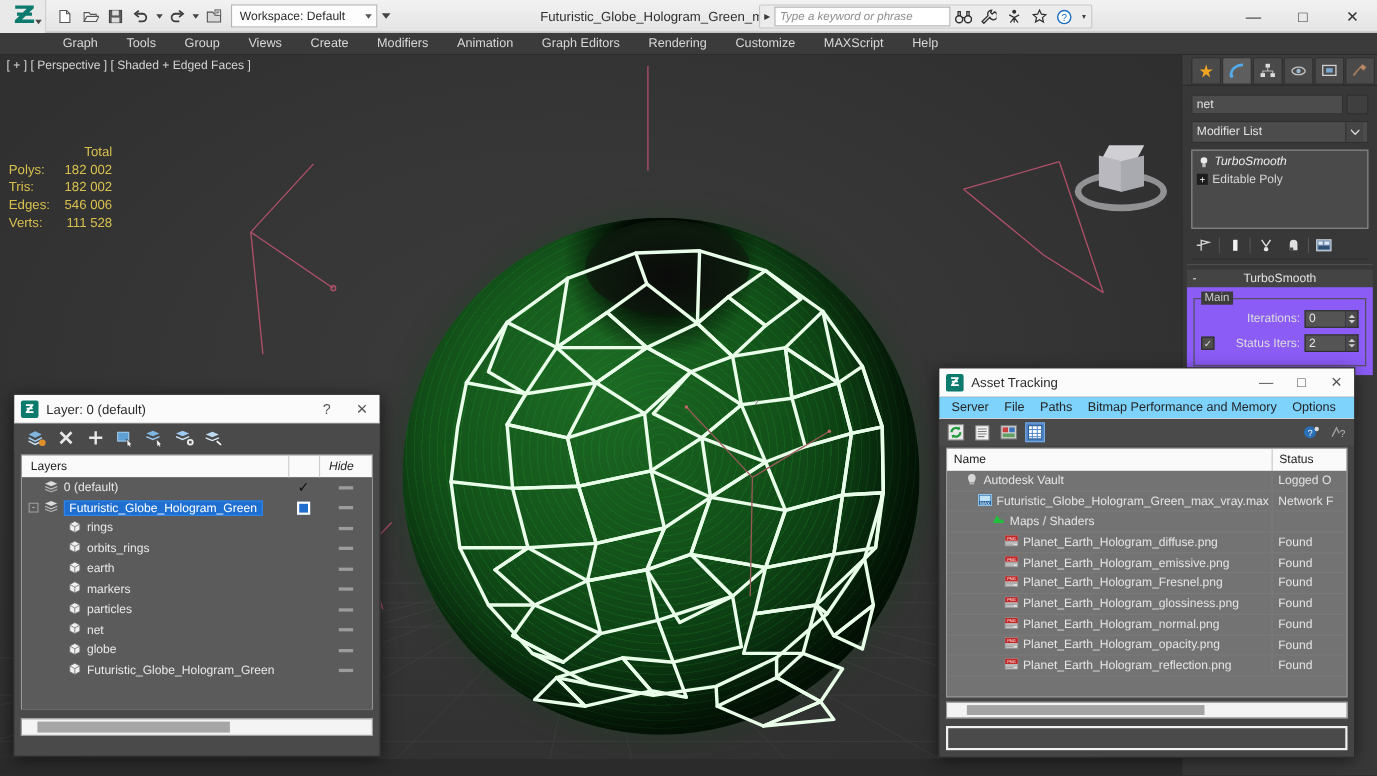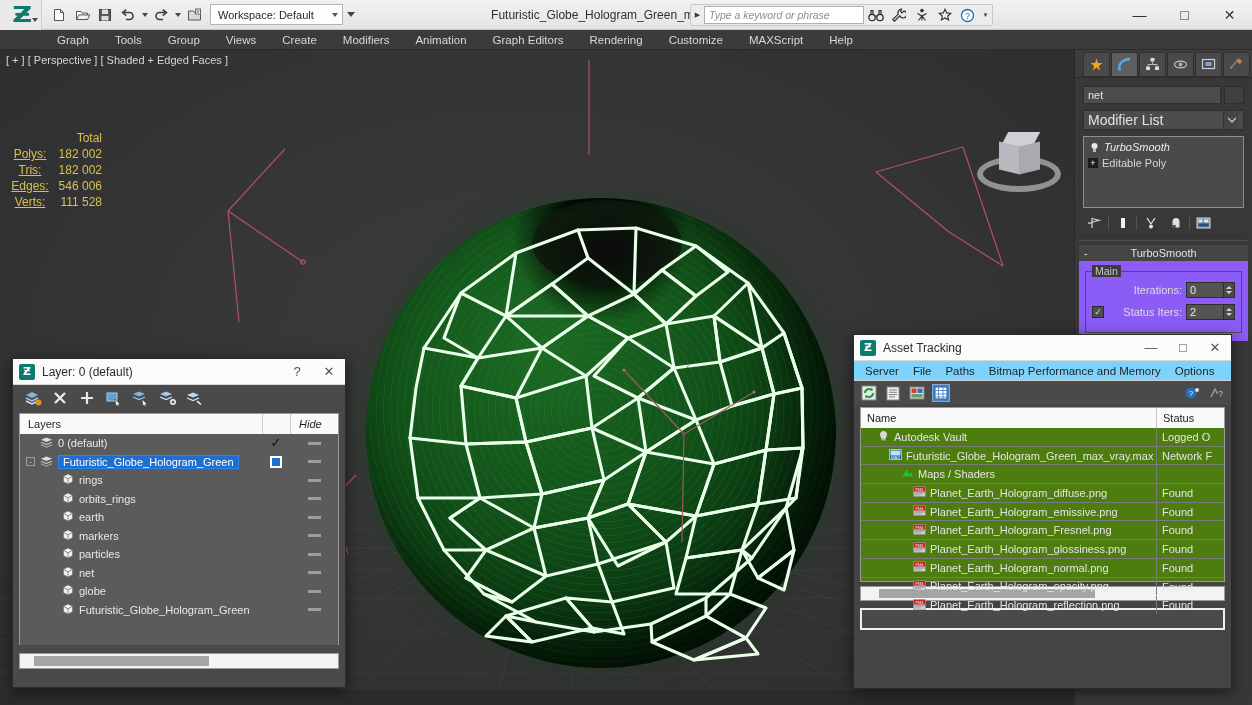--- a/index.html
+++ b/index.html
@@ -73,21 +73,21 @@
   .viewport {
     position: absolute; left: 0; top: 50px; width: 1074px; height: 640px;
     background: #373737; overflow: hidden;
   }
   .vp-grad { position: absolute; inset: 0;
     background: radial-gradient(ellipse at 48% 45%, #3c3c3c 0%, #343434 55%, #2d2d2d 100%); }
   .vplabel { position: absolute; left: 6px; top: 4px; font-size: 11px; color: #d5d5d5; white-space: nowrap; }
   .stats { position: absolute; left: 8px; top: 80px; font-size: 10.5px; color: #d9c04e; line-height: 16px; }
   .stats table { border-collapse: collapse; }
   .stats td { padding: 0 4px 0 0; font-size: 12px; color: #d9c04e; }
-  .stats td.lbl { text-align: center; width: 48px; text-decoration: underline; }
+  .stats td.lbl { text-align: left; width: 48px; }
   .stats td.val { text-align: right; width: 50px; }
   .stats .hdr { color: #d9c04e; padding-left: 10px; }
 
   .grid-floor { position: absolute; left: 0; bottom: 0; width: 1074px; height: 240px;
     opacity: .32; }
 
   
   .globe-wrap { position: absolute; left: 366px; top: 148px; width: 470px; height: 470px; }
   .globe {
     position: absolute; inset: 0; border-radius: 50%;
@@ -127,21 +127,21 @@
   .cp-tabs { display: flex; height: 28px; background: #3d3d3d; border-bottom: 1px solid #2b2b2b;
     padding: 2px 2px 0 8px; gap: 1px; }
   .cp-tab { width: 27px; height: 25px; background: #4a4a4a; border: 1px solid #303030;
     display: flex; align-items: center; justify-content: center; border-radius: 2px 2px 0 0; }
   .cp-tab.active { background: #5e5e5e; }
   .cp-name { margin: 8px 8px 0 8px; display: flex; gap: 3px; }
   .cp-namefield { flex: 1; height: 18px; background: #4c4c4c; border: 1px solid #2e2e2e;
     font-size: 11px; color: #e2e2e2; padding: 0 4px; line-height: 17px; }
   .cp-colorsw { width: 20px; height: 18px; background: #3f3f3f; border: 1px solid #2e2e2e; }
   .cp-modlist { margin: 6px 8px 0 8px; height: 20px; background: #4c4c4c; border: 1px solid #2e2e2e;
-    display: flex; align-items: center; padding: 0 4px; font-size: 14px; color: #e2e2e2; }
+    display: flex; align-items: center; padding: 0 4px; font-size: 11px; color: #e2e2e2; }
   .cp-modlist .ar { margin-left: auto; width: 16px; height: 18px; background: #454545; border-left: 1px solid #333;
     display: flex; align-items: center; justify-content: center; }
   .cp-stack { margin: 6px 8px 0 8px; height: 72px; background: #4a4a4a; border: 1px solid #8e8e8e; padding: 2px; }
   .cp-mod { height: 16px; display: flex; align-items: center; gap: 4px; padding: 0 2px; font-size: 11px; }
   .cp-mod .bulb { width: 12px; height: 12px; display:flex; align-items:center; justify-content:center; font-size:9px; color:#dcdcdc; }
   .cp-mod .plus { width: 10px; height: 10px; background: #1d1d1d; color: #fff; font-size: 9px;
     display: flex; align-items: center; justify-content: center; line-height: 9px; }
   .cp-mod .italic { font-style: italic; color: #ececec; }
   .cp-stackbtns { margin: 6px 8px 0 8px; height: 22px; display: flex; align-items: center; gap: 2px;
     border-bottom: 1px solid #2e2e2e; padding-bottom: 3px; }
@@ -207,21 +207,21 @@
   .lyr-sb i { display: block; width: 175px; height: 10px; background: #a6a6a6; margin-left: 12px; }
 
   
   #assetdlg { left: 853px; top: 334px; width: 379px; height: 355px; background: #444; }
   .at-menu { height: 20px; background: #7dd3fc; display: flex; align-items: center; padding-left: 4px;
     border-bottom: 1px solid #cfcfcf; }
   .at-menu span { padding: 0 7px; font-size: 11.5px; color: #252525; line-height: 20px; }
   .at-tb { height: 24px; background: #4a4a4a; display: flex; align-items: center; gap: 6px; padding: 0 6px; }
   .at-ico { width: 18px; height: 18px; display: flex; align-items: center; justify-content: center; }
   .at-ico.sel { background: #4d82c4; border: 1px solid #79a9e0; }
-  .at-grid { margin: 2px 6px 0 6px; border: 1px solid #9a9a9a; background: #4d7c0f; height: 175px; }
+  .at-grid { margin: 2px 6px 0 6px; border: 1px solid #9a9a9a; background: #737373; height: 227px; }
   .at-head { height: 20px; background: #fafafa; display: flex; font-size: 11px; color: #1c1c1c; }
   .at-head .n { flex: 1; padding-left: 6px; line-height: 20px; }
   .at-head .s { width: 68px; border-left: 1px solid #c5c5c5; padding-left: 6px; line-height: 20px; }
   .at-row { height: 18.7px; display: flex; font-size: 11px; color: #e5e5e5;
     border-bottom: 1px solid #7a7a7a; }
   .at-row .n { flex: 1; display: flex; align-items: center; gap: 4px; overflow: hidden; white-space: nowrap; }
   .at-row .s { width: 68px; border-left: 1px solid #7a7a7a; padding-left: 5px; line-height: 18.7px;
     overflow: hidden; white-space: nowrap; }
   .at-hsb { margin: 4px 6px 0 6px; height: 15px; background: #f3f3f3; border: 1px solid #9a9a9a; padding: 2px; }
   .at-hsb i { display: block; width: 216px; height: 9px; background: #a4a4a4; margin-left: 16px; }

